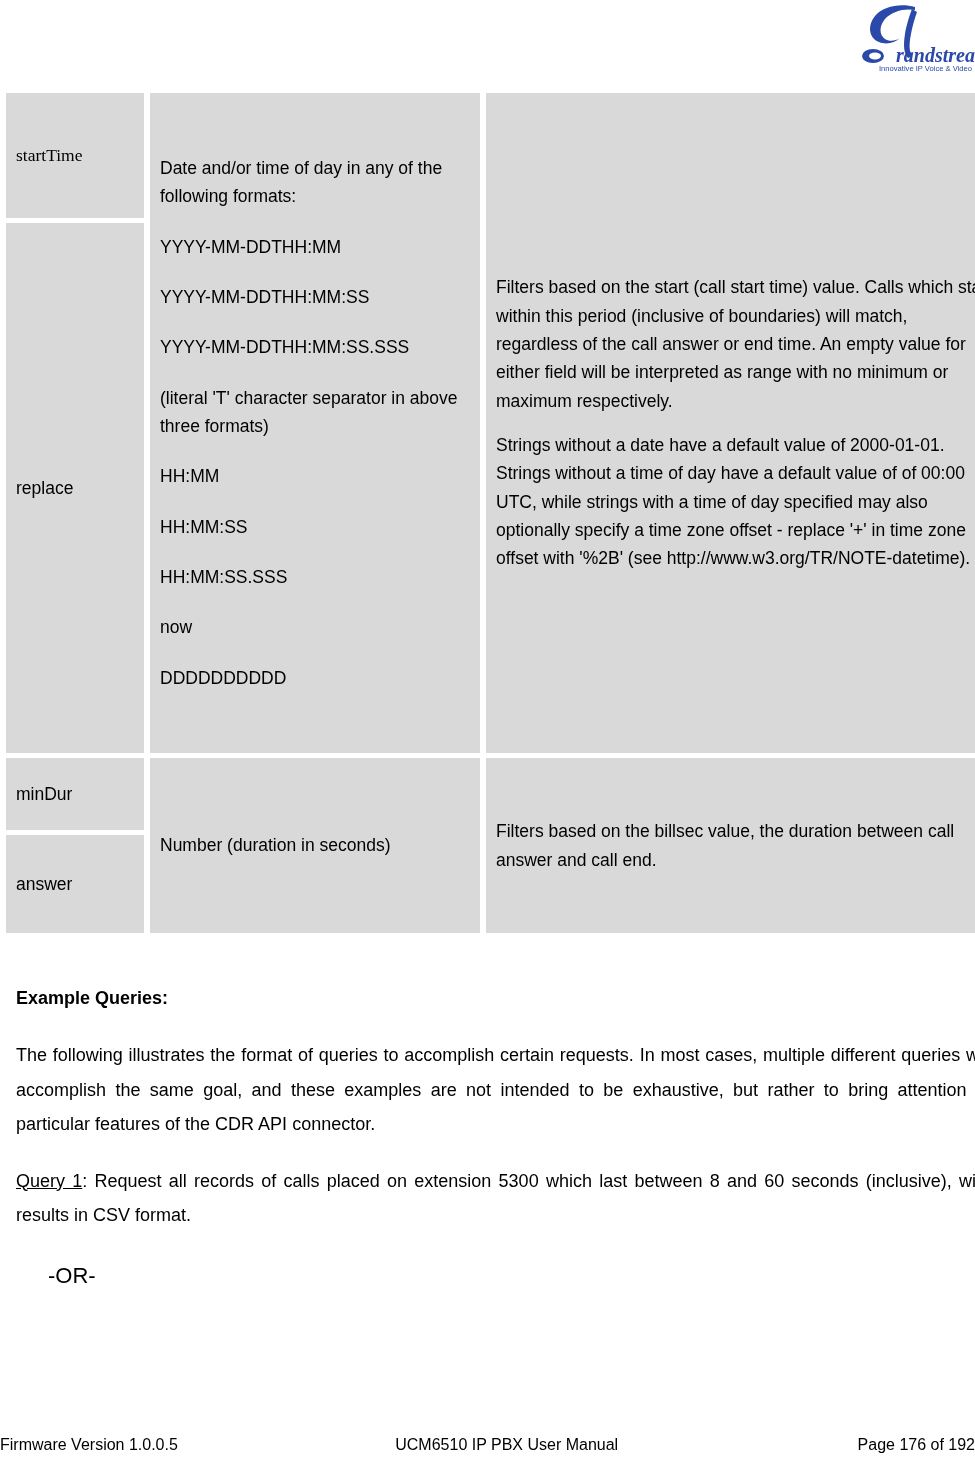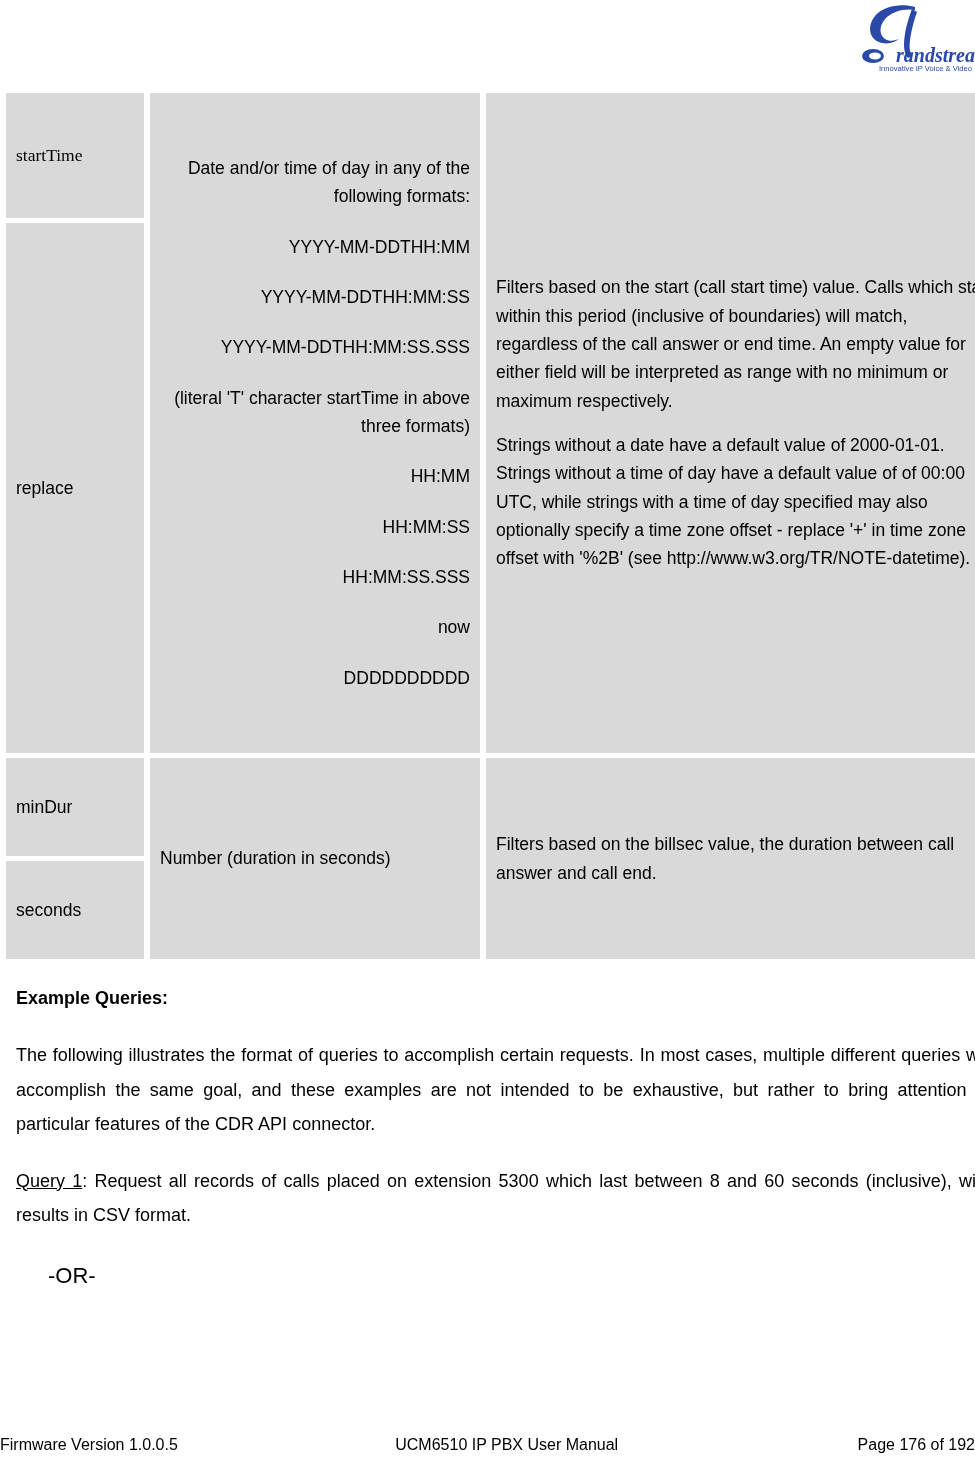--- a/index.html
+++ b/index.html
@@ -54,31 +54,31 @@
   .param-table td.col-name  { width: 118px; }
   .param-table td.col-type  { width: 310px; }
   .param-table td.col-desc  { width: 497px; padding-right: 4px; }
 
   .param-table td.col-desc p {
     margin: 0 0 16px 0;
   }
   .param-table td.col-desc p:last-child { margin-bottom: 0; }
 
   .fmt-list { margin: 0; padding: 0; }
-  .fmt-list .fmt-line { margin: 0 0 22px 0; text-align: right; }
+  .fmt-list .fmt-line { margin: 0 0 22px 0; }
   .fmt-list .fmt-line:last-child { margin-bottom: 0; }
 
   .cell-pad-tall { padding-top: 12px; padding-bottom: 12px; }
 
   .desc-compact { line-height: 1.55; font-size: 17px; }
 
   
   td.name-start { height: 125px; font-family: Liberation Serif, serif; }
   td.name-end   { height: 530px; }
-  td.name-min   { height: 98px; }
+  td.name-min   { height: 72px; }
   td.name-max   { height: 98px; }
 
   
   .content {
     position: absolute;
     left: 16px;
     top: 985px;
     width: 975px;
   }
   .heading-bold {
@@ -150,21 +150,21 @@
 <table class="param-table">
   <tbody>
     <tr>
       <td class="col-name name-start">startTime</td>
       <td class="col-type cell-pad-tall" rowspan="2">
         <div class="fmt-list">
           <div class="fmt-line">Date and/or time of day in any of the following formats:</div>
           <div class="fmt-line">YYYY-MM-DDTHH:MM</div>
           <div class="fmt-line">YYYY-MM-DDTHH:MM:SS</div>
           <div class="fmt-line">YYYY-MM-DDTHH:MM:SS.SSS</div>
-          <div class="fmt-line">(literal 'T' character startTime in above three formats)</div>
+          <div class="fmt-line">(literal 'T' character separator in above three formats)</div>
           <div class="fmt-line">HH:MM</div>
           <div class="fmt-line">HH:MM:SS</div>
           <div class="fmt-line">HH:MM:SS.SSS</div>
           <div class="fmt-line">now</div>
           <div class="fmt-line">DDDDDDDDDD</div>
         </div>
       </td>
       <td class="col-desc desc-compact" rowspan="2">
         <p>Filters based on the start (call start time) value. Calls which start within this period (inclusive of boundaries) will match, regardless of the call answer or end time. An empty value for either field will be interpreted as range with no minimum or maximum respectively.</p>
         <p>Strings without a date have a default value of 2000-01-01. Strings without a time of day have a default value of of 00:00 UTC, while strings with a time of day specified may also optionally specify a time zone offset - replace '+' in time zone offset with '%2B' (see http://www.w3.org/TR/NOTE-datetime).</p>
@@ -174,21 +174,21 @@
       <td class="col-name name-end">replace</td>
     </tr>
     <tr>
       <td class="col-name name-min">minDur</td>
       <td class="col-type" rowspan="2">Number (duration in seconds)</td>
       <td class="col-desc desc-compact" rowspan="2">
         <p>Filters based on the billsec value, the duration between call answer and call end.</p>
       </td>
     </tr>
     <tr>
-      <td class="col-name name-max">seconds</td>
+      <td class="col-name name-max">answer</td>
     </tr>
   </tbody>
 </table>
 
 <div class="content">
   <p class="heading-bold">Example Queries:</p>
 
   <p class="body-para">The following illustrates the format of queries to accomplish certain requests. In most cases, multiple different queries will accomplish the same goal, and these examples are not intended to be exhaustive, but rather to bring attention to particular features of the CDR API connector.</p>
 
   <p class="body-para"><span class="query-label">Query 1</span><span>: Request all records of calls placed on extension 5300 which last between 8 and 60 seconds (inclusive), with results in CSV format.</span></p>

